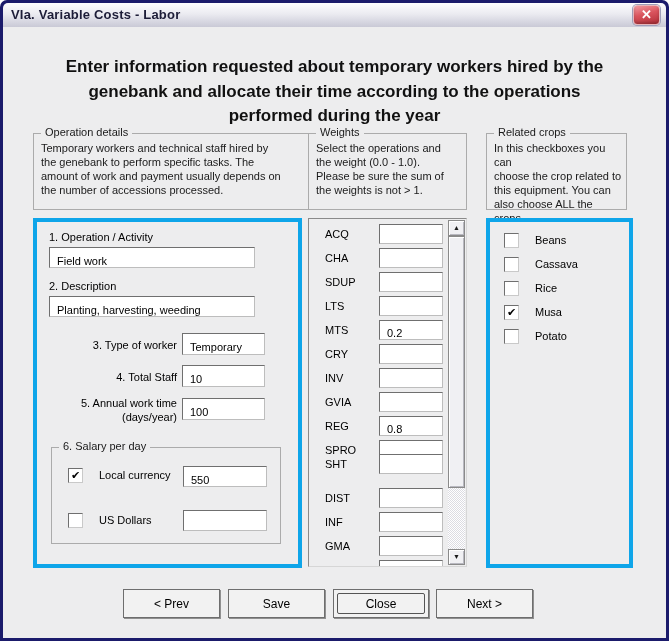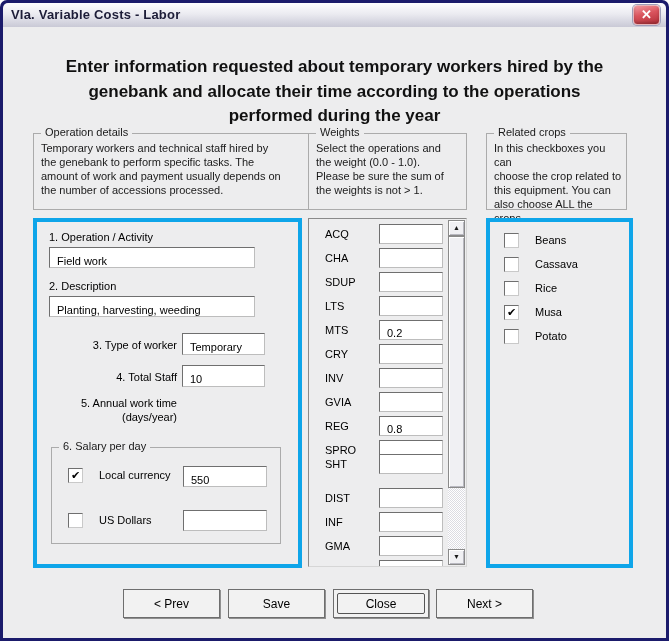--- a/index.html
+++ b/index.html
@@ -121,20 +121,21 @@
       <input class="tinput" style="left: 12px; top: 74px; width: 206px; height: 21px;" type="text" value="Planting, harvesting, weeding">
 
       <span class="rlbl" style="left:0px;top:116px;">3. Type of worker</span>
       <input class="tinput" style="left: 145px; top: 111px; width: 83px; height: 22px;" type="text" value="Temporary">
 
       <span class="rlbl" style="left:0px;top:148px;">4. Total Staff</span>
       <input class="tinput" style="left: 145px; top: 143px; width: 83px; height: 22px;" type="text" value="10">
 
       <span class="rlbl" style="left:0px;top:174px;">5. Annual work time
 (days/year)</span>
+      <input class="tinput" style="left: 145px; top: 176px; width: 83px; height: 22px;" type="text" value="100">
 
       <div class="groupbox" style="left:14px;top:225px;width:228px;height:95px;">
         <span class="grouplegend">6. Salary per day</span>
 
         <div class="cbrow" style="left:16px;top:20px;width:120px;">
           <span class="cb checked">✔</span>
           <span class="cblabel">Local currency</span>
         </div>
         <input class="tinput" style="left: 131px; top: 18px; width: 84px; height: 21px;" type="text" value="550">
 

